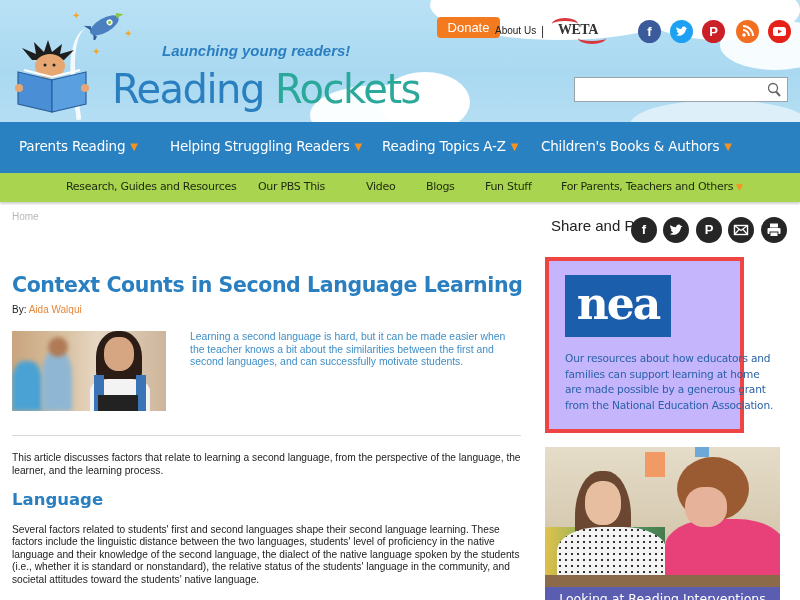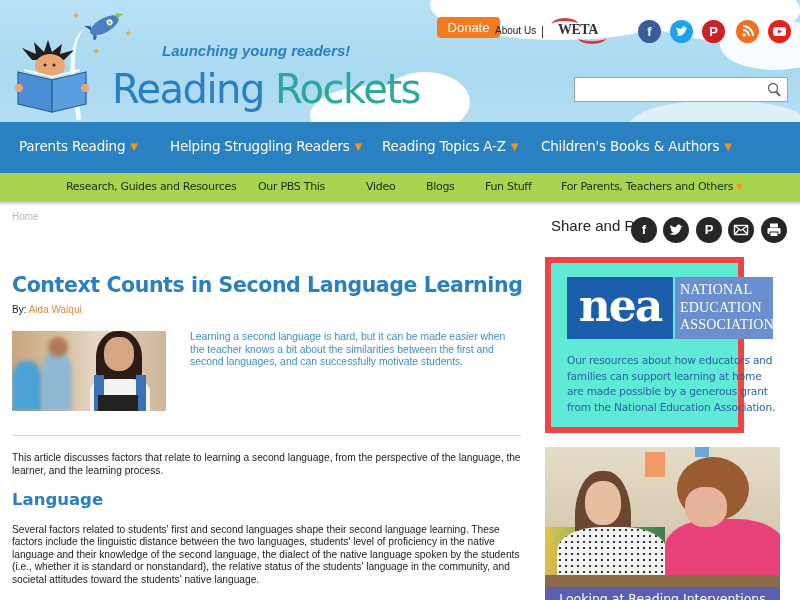--- a/index.html
+++ b/index.html
@@ -69,21 +69,21 @@
   .teaser { position: absolute; left: 190px; top: 331px; width: 330px; font-size: 10.4px; line-height: 12.6px; color: #3f8ec6; }
   .rule { position: absolute; left: 12px; top: 435px; width: 509px; height: 1px; background: #d8d8d8; }
   .intro { position: absolute; left: 12px; top: 451px; width: 515px; font-size: 10.2px; line-height: 13px; color: #222; }
   .h2 { position: absolute; left: 12px; top: 490px; font-family: "DejaVu Sans", sans-serif; font-size: 16.5px; color: #2a7fc0; text-align: right; }
   .body-para { position: absolute; left: 12px; top: 524px; width: 515px; font-size: 10.2px; line-height: 12.4px; color: #222; }
 
   
   .share-label { position: absolute; left: 551px; top: 217px; font-size: 15px; color: #222; }
   .share-btn { position: absolute; top: 217px; width: 26px; height: 26px; border-radius: 50%; background: #262626; color: #fff; text-align: center; line-height: 26px; font-size: 13px; font-weight: bold; }
   .share-btn.s1 { left: 631px; } .share-btn.s2 { left: 663px; } .share-btn.s3 { left: 696px; } .share-btn.s4 { left: 728px; } .share-btn.s5 { left: 761px; }
-  .nea-box { position: absolute; left: 545px; top: 257px; width: 199px; height: 176px; border: 6px solid #ef4444; background: #5eead4; }
+  .nea-box { position: absolute; left: 545px; top: 257px; width: 199px; height: 176px; border: 4px solid #ef4444; background: #c4b5fd; }
   .nea-logo { position: absolute; left: 16px; top: 14px; width: 206px; height: 62px; }
   .nea-left { position: absolute; left: 0; top: 0; width: 106px; height: 62px; background: #1b5eab; color: #fff; font-family: "DejaVu Serif", serif; font-weight: bold; font-size: 44px; line-height: 58px; text-align: center; letter-spacing: -2px; }
   .nea-right { position: absolute; left: 108px; top: 0; width: 98px; height: 62px; background: #6a8fcf; color: #fff; font-family: "Liberation Serif", serif; font-size: 14px; line-height: 17.5px; padding: 4px 0 0 5px; letter-spacing: 0.2px; }
   .nea-text { position: absolute; left: 16px; top: 90px; width: 210px; font-family: "DejaVu Sans", sans-serif; font-size: 10.6px; line-height: 15.6px; color: #2a62a8; letter-spacing: -0.2px; }
   .interv { position: absolute; left: 545px; top: 447px; width: 235px; height: 153px; overflow: hidden; background: linear-gradient(180deg, #e5ddc9 0%, #d6c9b0 55%, #b79a7c 100%); }
   .interv .wall1 { position:absolute; left: 100px; top: 5px; width: 20px; height: 25px; background:#f29a66; }
   .interv .wall2 { position:absolute; left: 150px; top: 0; width: 14px; height: 10px; background:#6da8d8; }
   .interv .shelf { position:absolute; left: 0; top: 80px; width: 120px; height: 50px; background: linear-gradient(90deg,#e3c23a,#3e9c5c 60%,#2d6d3d); opacity:.85; }
   .interv .girl-hair { position:absolute; left: 30px; top: 24px; width: 56px; height: 100px; background:#6b4630; border-radius: 45% 45% 20% 20%; }
   .interv .girl-face { position:absolute; left: 40px; top: 34px; width: 36px; height: 44px; background:#e7bfa0; border-radius: 45%; }
@@ -229,25 +229,20 @@
   <svg width="26" height="26" viewBox="0 0 26 26">
       <rect x="9" y="6.5" width="8" height="4" fill="#fff"></rect>
       <rect x="6.5" y="11" width="13" height="6" rx="1" fill="#fff"></rect>
       <rect x="9" y="15" width="8" height="4.5" fill="#fff" stroke="#262626" stroke-width="1"></rect>
     </svg>
 </div>
 
 <div class="nea-box">
   <div class="nea-logo">
     <div class="nea-left">nea</div>
-    <div class="nea-right">
-      <div>NATIONAL</div>
-      <div>EDUCATION</div>
-      <div>ASSOCIATION</div>
-    </div>
   </div>
   <p class="nea-text">Our resources about how educators and families can support learning at home are made possible by a generous grant from the National Education Association.</p>
 </div>
 
 <div class="interv">
   <div class="wall1"></div>
   <div class="wall2"></div>
   <div class="shelf"></div>
   <div class="girl-hair"></div>
   <div class="girl-face"></div>

